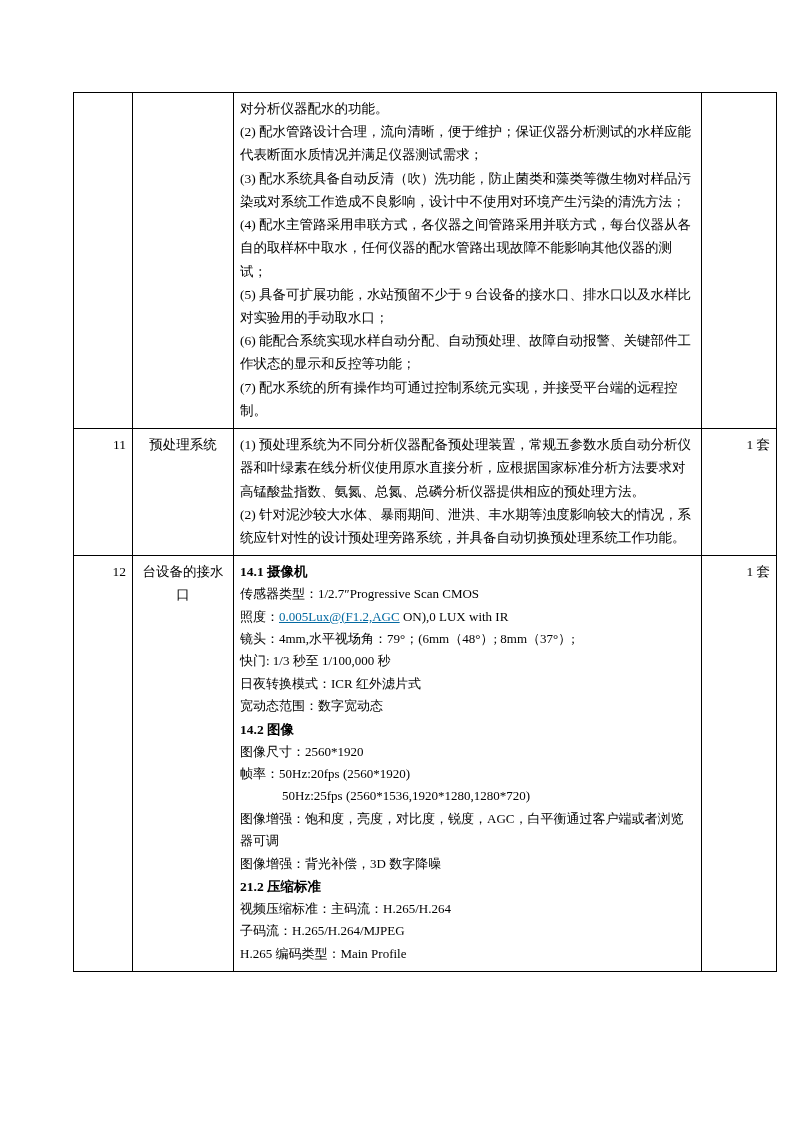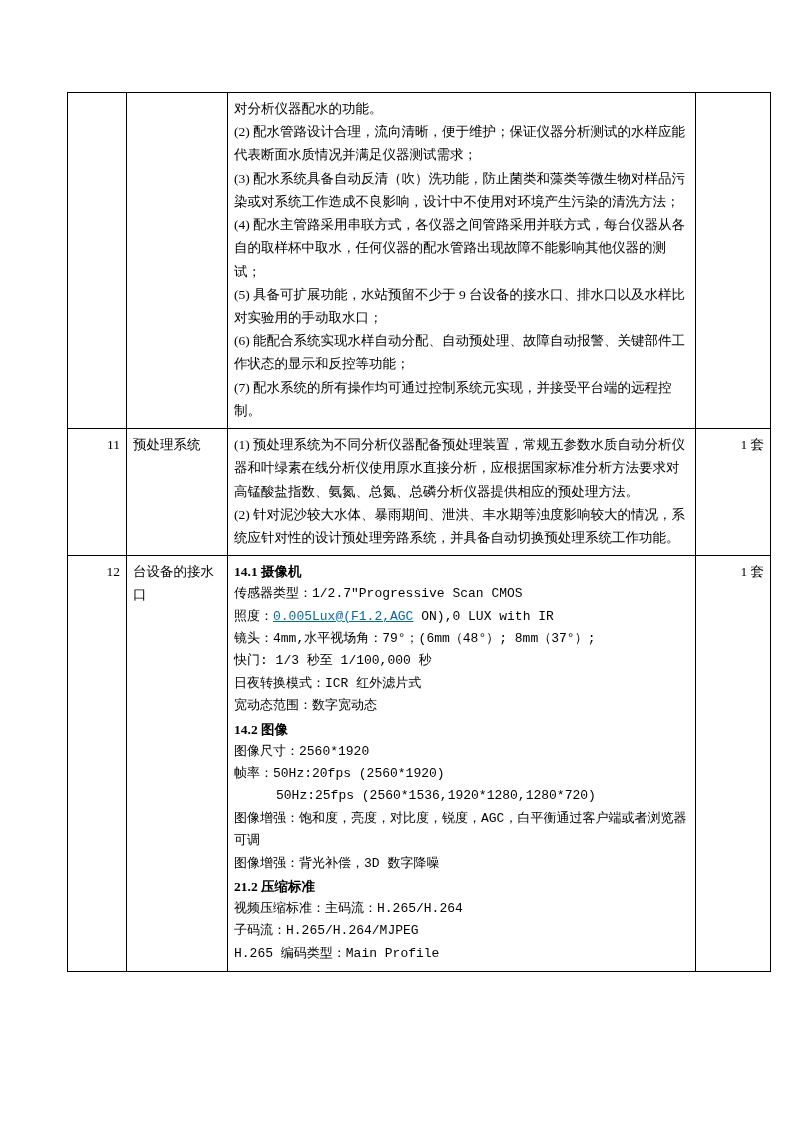--- a/index.html
+++ b/index.html
@@ -11,63 +11,63 @@
     width: 800px;
     height: 1131px;
     background: #ffffff;
     margin: 0 auto;
     position: relative;
     box-sizing: border-box;
     font-family: "Liberation Serif", serif;
   }
   table.spec {
     position: absolute;
-    left: 67px;
+    left: 73px;
     top: 92px;
     width: 655px;
     border-collapse: collapse;
     table-layout: fixed;
   }
   table.spec td {
     border: 1px solid #000000;
     vertical-align: top;
     padding: 4px 6px 6px 6px;
     font-size: 13.5px;
     line-height: 1.72;
     color: #000000;
   }
   td.col-no {
     width: 46px;
     text-align: right;
     vertical-align: middle;
   }
   td.col-name {
     width: 88px;
-    text-align: left;
+    text-align: center;
     vertical-align: middle;
     padding-left: 4px;
     padding-right: 4px;
   }
   td.col-desc {
     width: 455px;
   }
   td.col-qty {
     width: 62px;
     text-align: right;
     vertical-align: middle;
   }
   .p {
     margin: 0;
     text-indent: 0;
   }
   .bold {
     font-weight: bold;
   }
   .mono {
-    font-family: Liberation Mono, monospace;
+    font-family: Liberation Serif, serif;
     font-size: 13px;
   }
   .indent {
     padding-left: 42px;
   }
   .link {
     color: #0369a1;
     text-decoration: underline;
   }
   .namecell-inner {

